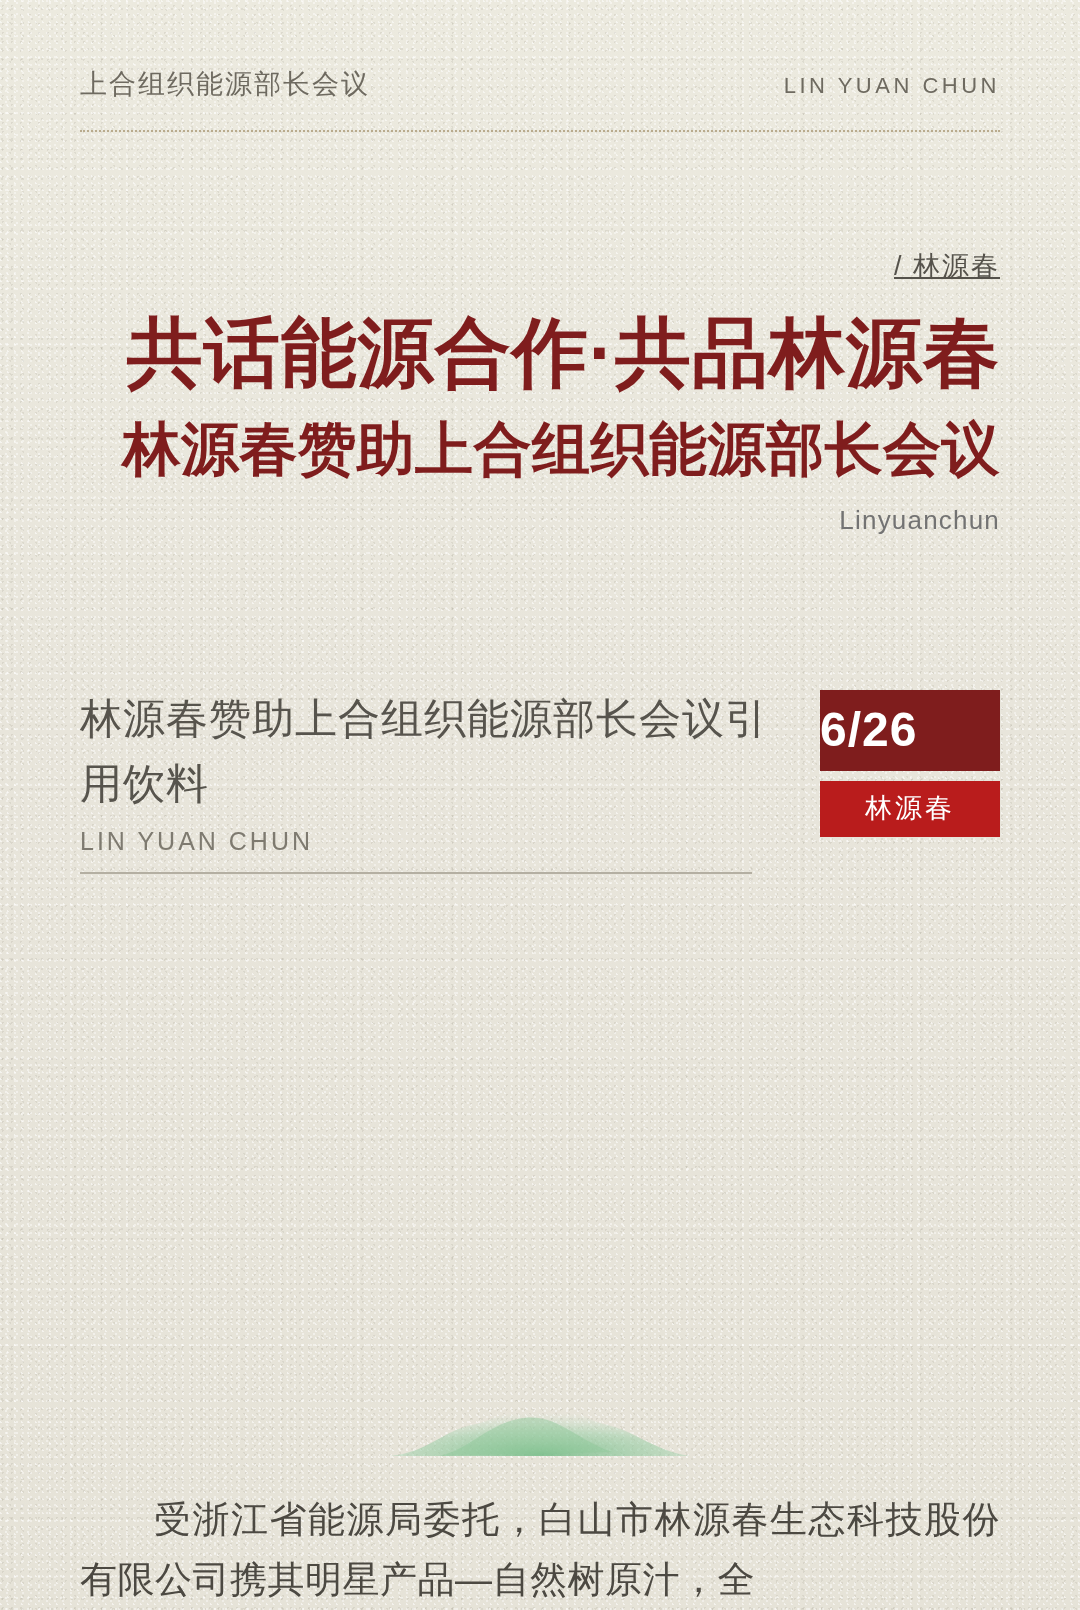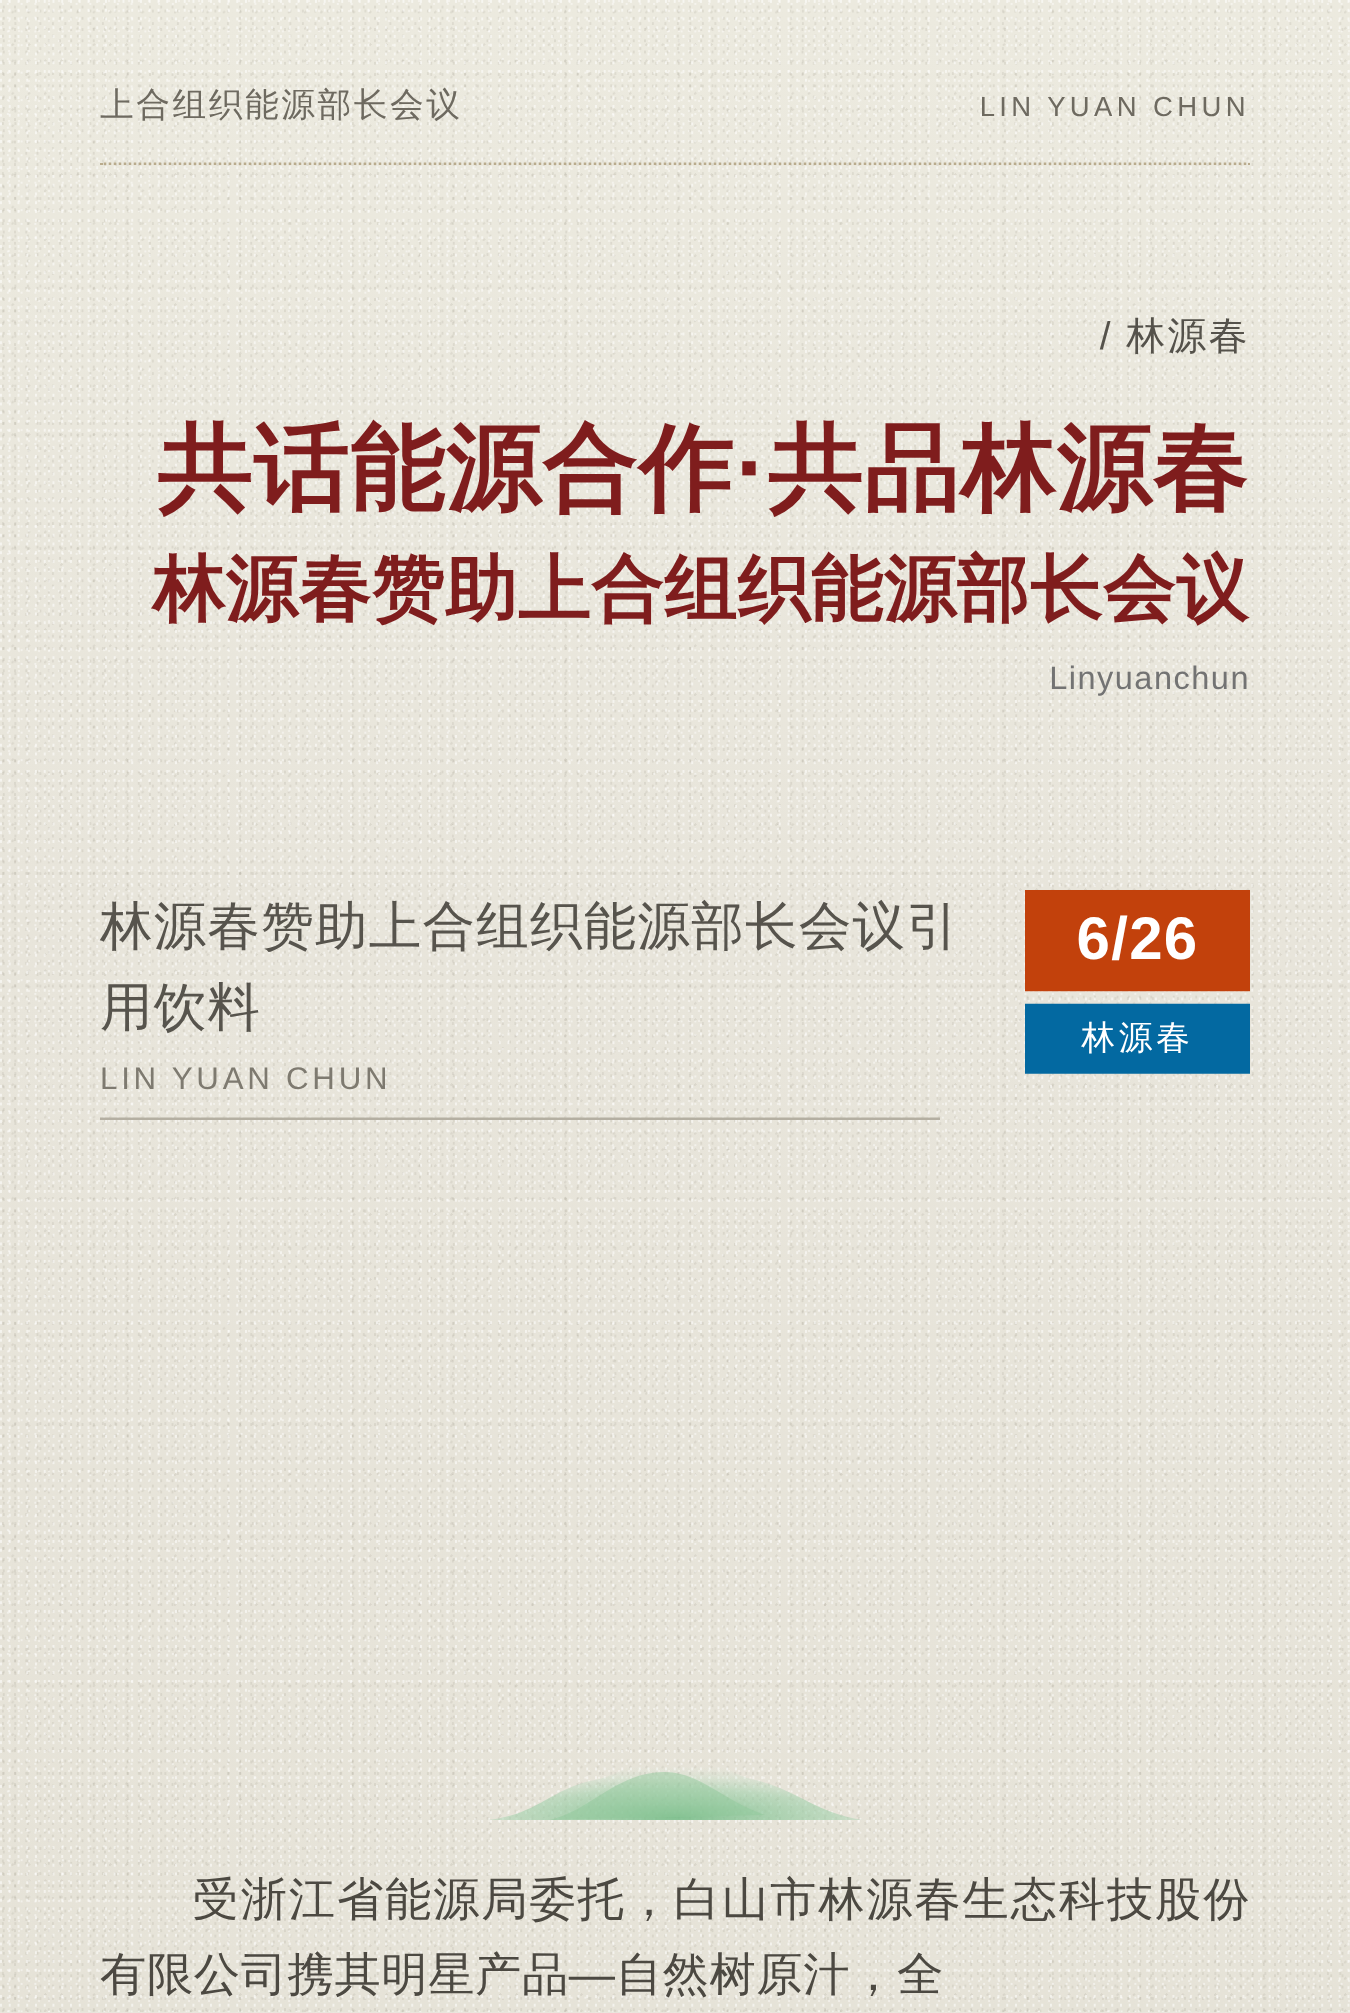--- a/index.html
+++ b/index.html
@@ -59,24 +59,25 @@
     border-top: 2px dotted #b9ab8d;
     height: 0;
   }
 
   
   .hero {
     margin-top: 116px;
     text-align: right;
   }
   .hero-eyebrow {
-    font-size: 31px;
+    font-size: 27px;
     color: #55524b;
     letter-spacing: 2px;
-    margin-bottom: 40px;
+    margin-bottom: 24px;
+    text-decoration: underline;
   }
   .hero-title {
     font-size: 76px;
     font-weight: 700;
     color: #7f1d1d;
     line-height: 1.18;
     letter-spacing: 1px;
     text-align: right;
   }
   .hero-title .sub {
@@ -114,31 +115,31 @@
     font-size: 25px;
     letter-spacing: 3px;
     color: #7e7a70;
   }
   .badge-stack {
     width: 180px;
     flex: 0 0 180px;
     margin-top: 4px;
   }
   .badge-date {
-    background: #c2410c;
+    background: #7f1d1d;
     color: #ffffff;
     font-size: 48px;
     font-weight: 700;
-    text-align: center;
+    text-align: left;
     padding: 12px 0 14px;
     letter-spacing: 1px;
   }
   .badge-brand {
     margin-top: 10px;
-    background: #0369a1;
+    background: #b91c1c;
     color: #ffffff;
     font-size: 27px;
     text-align: center;
     padding: 9px 0 11px;
     letter-spacing: 3px;
   }
   .section-rule {
     margin-top: 16px;
     border-top: 2px solid #b4afa2;
     width: 672px;

